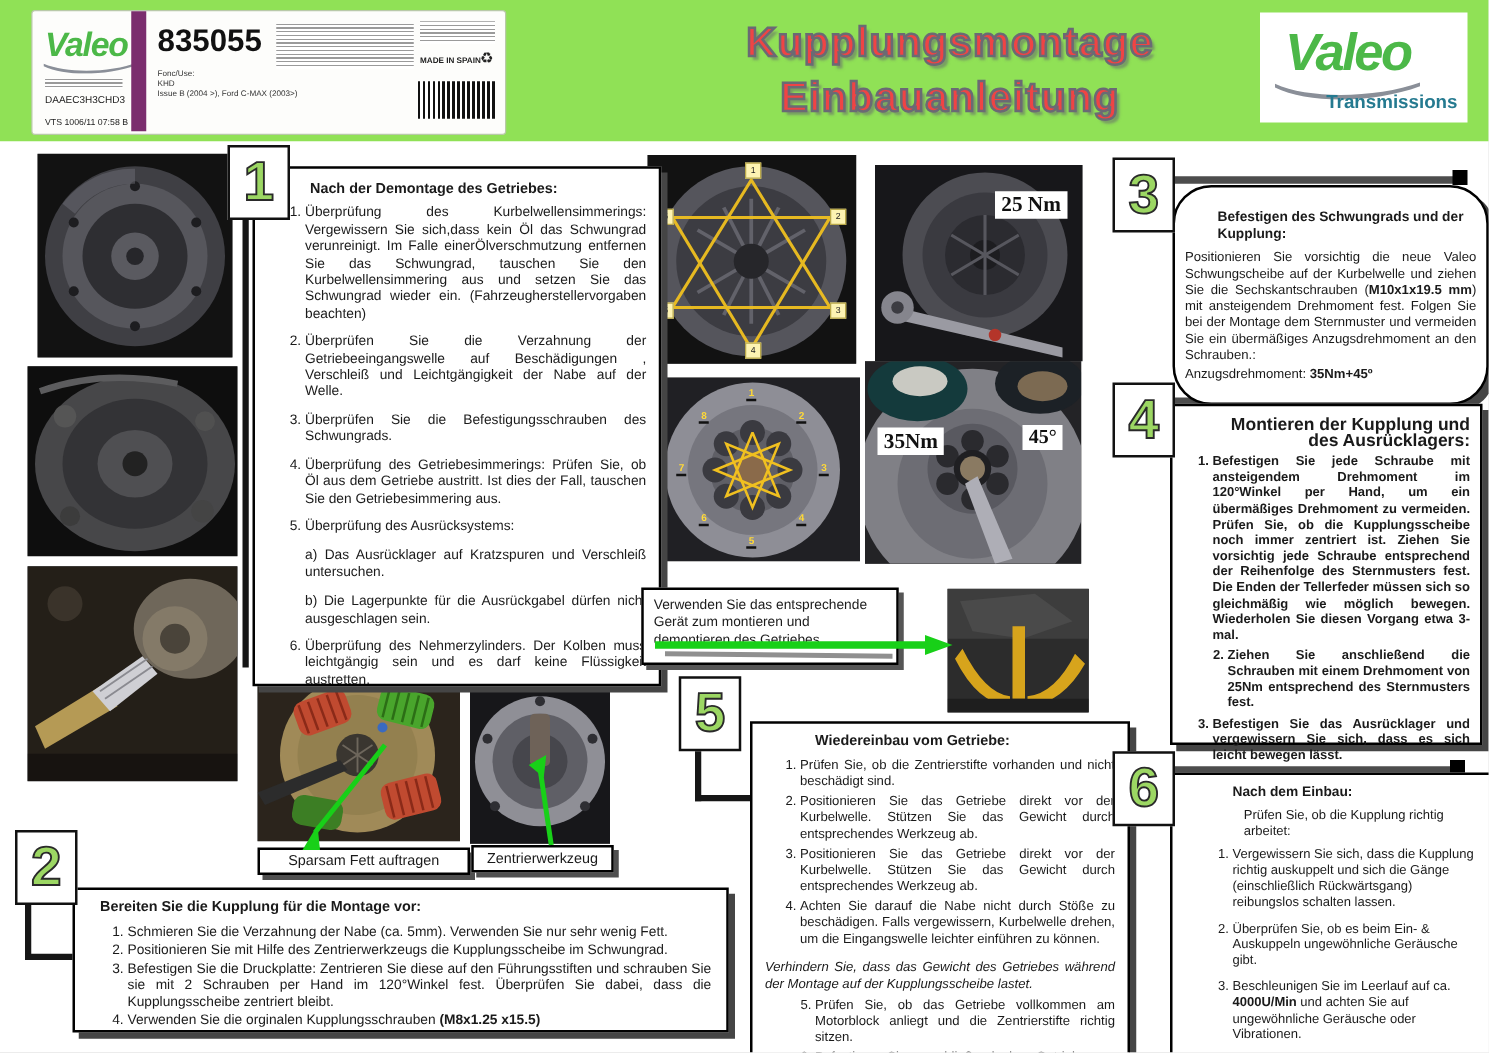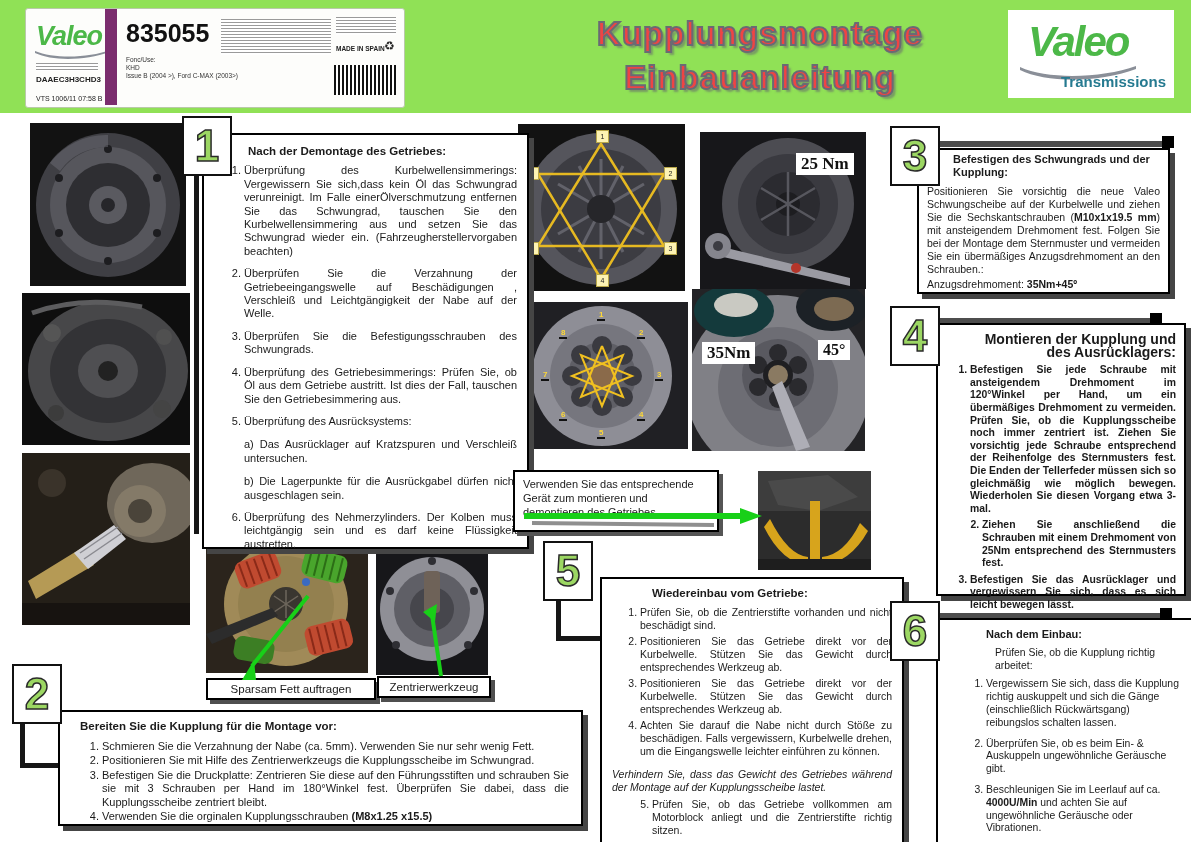--- a/index.html
+++ b/index.html
@@ -6,21 +6,21 @@
   .canvas{position:relative;width:1191px;height:842px;background:#ffffff;overflow:hidden;
           font-family:"Liberation Sans", sans-serif;color:#1a1a1a;}
   .header-band{position:absolute;left:0;top:0;width:1191px;height:113px;background:#90e156;}
   
   .prod-label{position:absolute;left:25px;top:8px;width:378px;height:98px;background:#fdfdfb;
               border:1px solid #b9c9a9;border-radius:3px;}
   .valeo-small{position:absolute;left:10px;top:12px;font-size:27px;font-weight:bold;font-style:italic;
                color:#4cb848;letter-spacing:-1px;}
   .swoosh-small{position:absolute;left:8px;top:40px;width:78px;height:10px;}
   .tinybar{position:absolute;background:repeating-linear-gradient(180deg,#9a9a9a 0 1px,#fff 1px 3px);}
-  .lbl-code{position:absolute;left:10px;top:66px;font-size:8px;font-weight:bold;color:#222;}
+  .lbl-code{position:absolute;left:10px;top:66px;font-size:8px;font-weight:normal;color:#222;}
   .lbl-vts{position:absolute;left:10px;top:86px;font-size:7px;color:#222;}
   .purple-stripe{position:absolute;left:79px;top:0;width:12px;height:96px;background:#7b2d6e;}
   .part-number{position:absolute;left:100px;top:10px;font-size:25px;font-weight:bold;color:#111;}
   .lbl-use{position:absolute;left:100px;top:47px;font-size:6.5px;color:#333;line-height:8px;}
   .kit-block{position:absolute;left:195px;top:10px;width:110px;height:40px;}
   .addr-block{position:absolute;left:310px;top:8px;width:60px;height:18px;}
   .made-in{position:absolute;left:310px;top:36px;font-size:6.5px;font-weight:bold;color:#222;}
   .recycle{position:absolute;left:358px;top:30px;font-size:12px;color:#222;}
   .barcode{position:absolute;left:308px;top:56px;width:62px;height:30px;
            background:repeating-linear-gradient(90deg,#111 0 2px,#fff 2px 4px);}
@@ -384,21 +384,21 @@
       <li>Überprüfung des Getriebesimmerings: Prüfen Sie, ob Öl aus dem Getriebe austritt. Ist dies der Fall, tauschen Sie den Getriebesimmering aus.</li>
       <li>
         <span>Überprüfung des Ausrücksystems:</span>
         <div class="sub">a) Das Ausrücklager auf Kratzspuren und Verschleiß untersuchen.</div>
         <div class="sub">b) Die Lagerpunkte für die Ausrückgabel dürfen nicht ausgeschlagen sein.</div>
       </li>
       <li>Überprüfung des Nehmerzylinders. Der Kolben muss leichtgängig sein und es darf keine Flüssigkeit austretten.</li>
     </ol>
   </div>
 
-  <div class="tbox" style="left:917px;top:148px;width:233px;height:140px;font-size:10.5px;line-height:13px;padding:1px 8px;">
+  <div class="tbox" style="left:938px;top:148px;width:233px;height:140px;font-size:10.5px;line-height:13px;padding:16px 8px;border-radius:31px;">
     <div class="box-title" style="padding-left:26px;font-size:11px;">Befestigen des Schwungrads und der Kupplung:</div>
     <p style="margin:4px 0 0 0;text-align:justify;">
       <span>Positionieren Sie vorsichtig die neue Valeo Schwungscheibe auf der Kurbelwelle und ziehen Sie die Sechskantschrauben (</span><b>M10x1x19.5 mm</b><span>) mit ansteigendem Drehmoment fest. Folgen Sie bei der Montage dem Sternmuster und vermeiden Sie ein übermäßiges Anzugsdrehmoment an den Schrauben.:</span>
     </p>
     <p style="margin:2px 0 0 0;">
       <span>Anzugsdrehmoment: </span><b>35Nm+45º</b>
     </p>
   </div>
 
   <div class="tbox" style="left:936px;top:323px;width:230px;height:257px;font-size:10.4px;line-height:12.6px;padding:6px 8px;">
@@ -438,21 +438,21 @@
       </li>
       <li style="text-align:left;">Überprüfen Sie, ob die Kupplung im Fahrbetrieb durchrutscht.</li>
     </ol>
   </div>
 
   <div class="tbox" style="left:58px;top:710px;width:497px;height:100px;font-size:11px;line-height:13.5px;padding:6px 12px;">
     <div class="box-title" style="padding-left:8px;">Bereiten Sie die Kupplung für die Montage vor:</div>
     <ol style="padding-left:30px;margin-top:4px;">
       <li style="margin-bottom:1px;">Schmieren Sie die Verzahnung der Nabe (ca. 5mm). Verwenden Sie nur sehr wenig Fett.</li>
       <li style="margin-bottom:1px;">Positionieren Sie mit Hilfe des Zentrierwerkzeugs die Kupplungsscheibe im Schwungrad.</li>
-      <li style="margin-bottom:1px;">Befestigen Sie die Druckplatte: Zentrieren Sie diese auf den Führungsstiften und schrauben Sie sie mit 3 Schrauben per Hand im 180°Winkel fest. Überprüfen Sie dabei, dass die Kupplungsscheibe zentriert bleibt.</li>
+      <li style="margin-bottom:1px;">Befestigen Sie die Druckplatte: Zentrieren Sie diese auf den Führungsstiften und schrauben Sie sie mit 2 Schrauben per Hand im 120°Winkel fest. Überprüfen Sie dabei, dass die Kupplungsscheibe zentriert bleibt.</li>
       <li>
         <span>Verwenden Sie die orginalen Kupplungsschrauben </span><b>(M8x1.25 x15.5)</b>
       </li>
     </ol>
   </div>
 
   <div class="tbox" style="left:513px;top:470px;width:186px;height:48px;font-size:11px;line-height:14px;padding:5px 8px;box-shadow:4px 4px 0 #555;">
     <span>Verwenden Sie das entsprechende Gerät zum montieren und demontieren des Getriebes.</span>
   </div>
 

